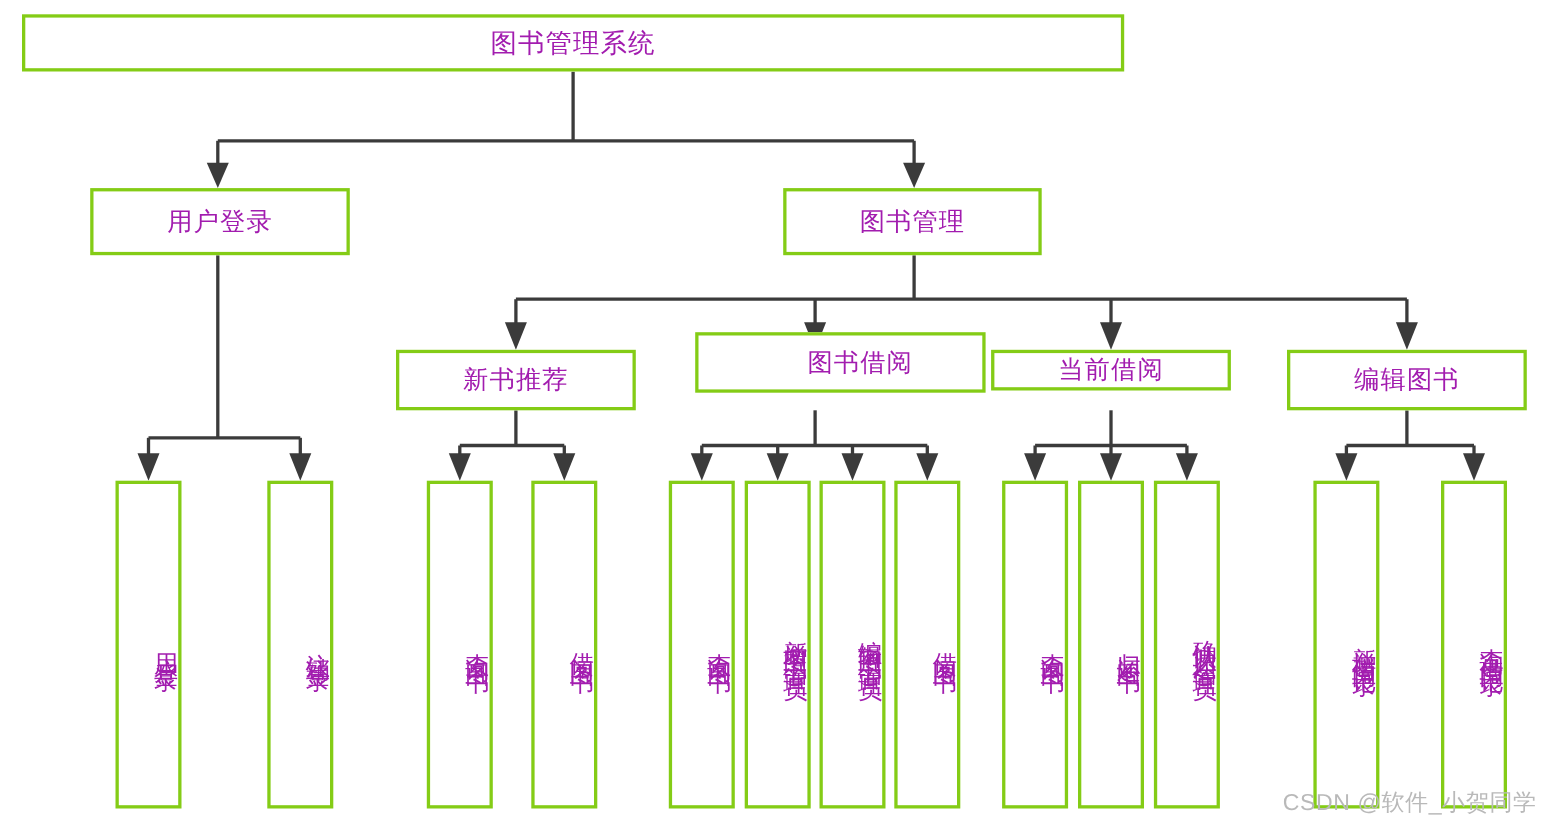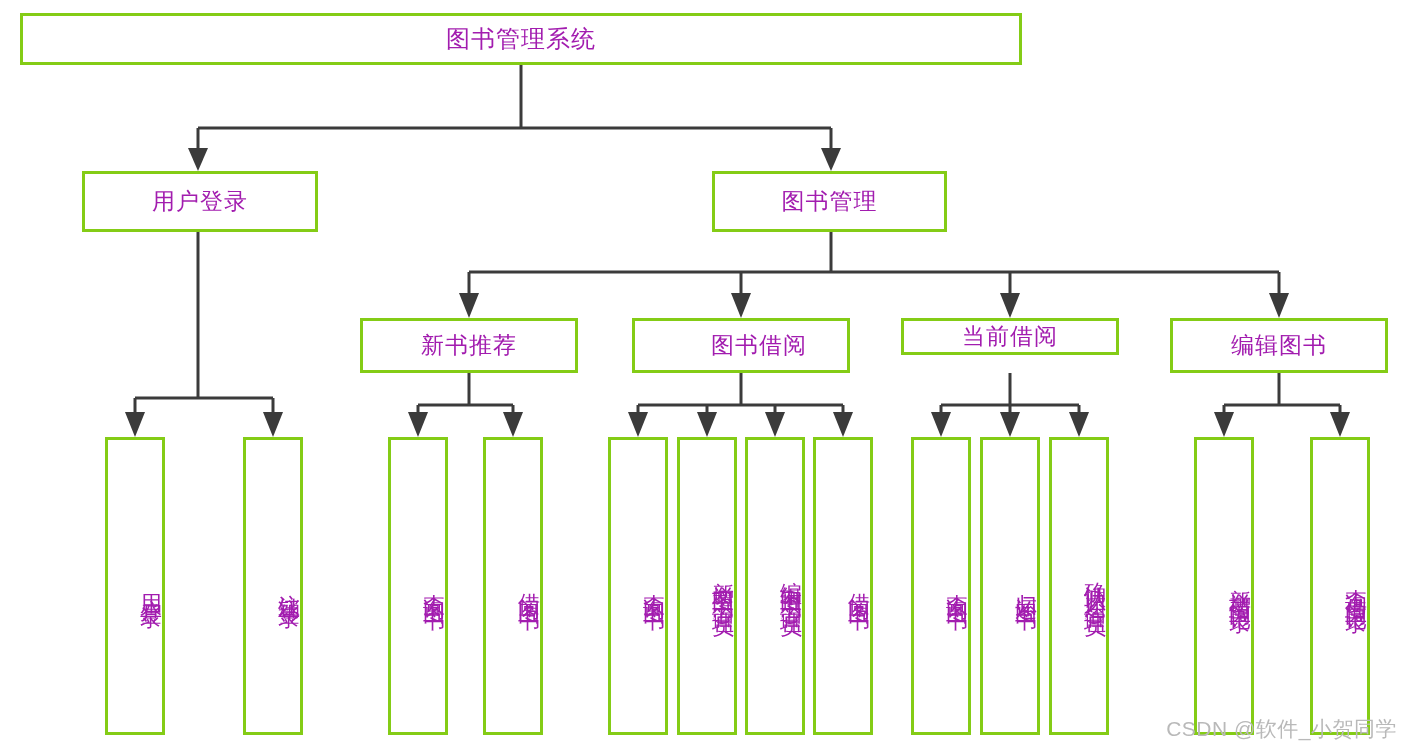--- a/index.html
+++ b/index.html
@@ -160,21 +160,21 @@
   <div class="node h" style="left:82px; top:171px; width:236px; height:61px;">
     <span class="node-label">用户登录</span>
   </div>
   <div class="node h" style="left:712px; top:171px; width:235px; height:61px;">
     <span class="node-label">图书管理</span>
   </div>
 
   <div class="node h" style="left:360px; top:318px; width:218px; height:55px;text-align:right;">
     <span class="node-label">新书推荐</span>
   </div>
-  <div class="node h" style="left:632px; top:318px; width:218px; height:55px;padding-left:36px;">
+  <div class="node h" style="left:632px; top:302px; width:264px; height:55px;padding-left:36px;">
     <span class="node-label">图书借阅</span>
   </div>
   <div class="node h" style="left:901px; top:318px; width:218px; height:37px;">
     <span class="node-label">当前借阅</span>
   </div>
   <div class="node h" style="left:1170px; top:318px; width:218px; height:55px;">
     <span class="node-label">编辑图书</span>
   </div>
 
   <div class="node v" style="left:105px; top:437px; width:60px; height:298px;">

